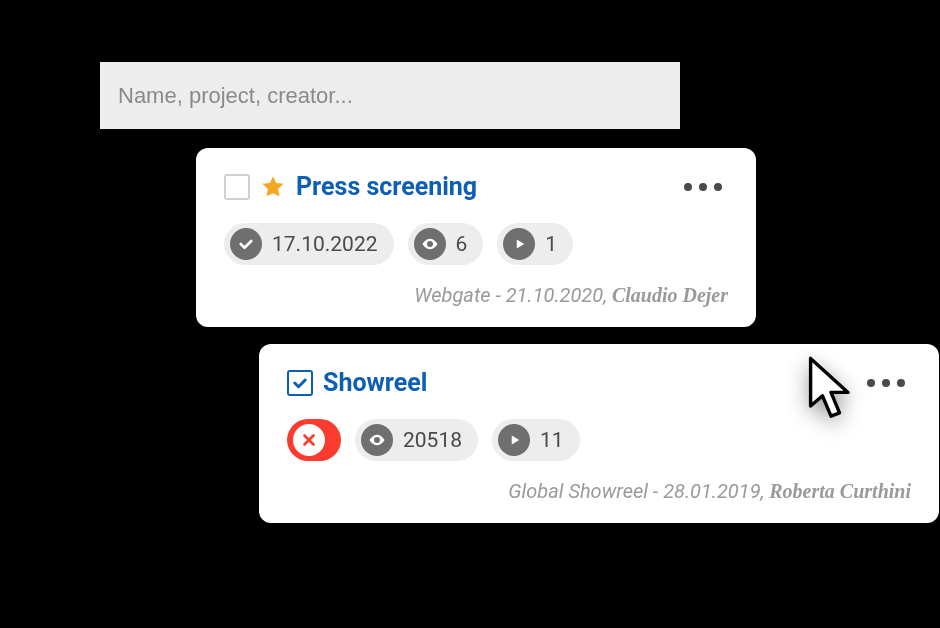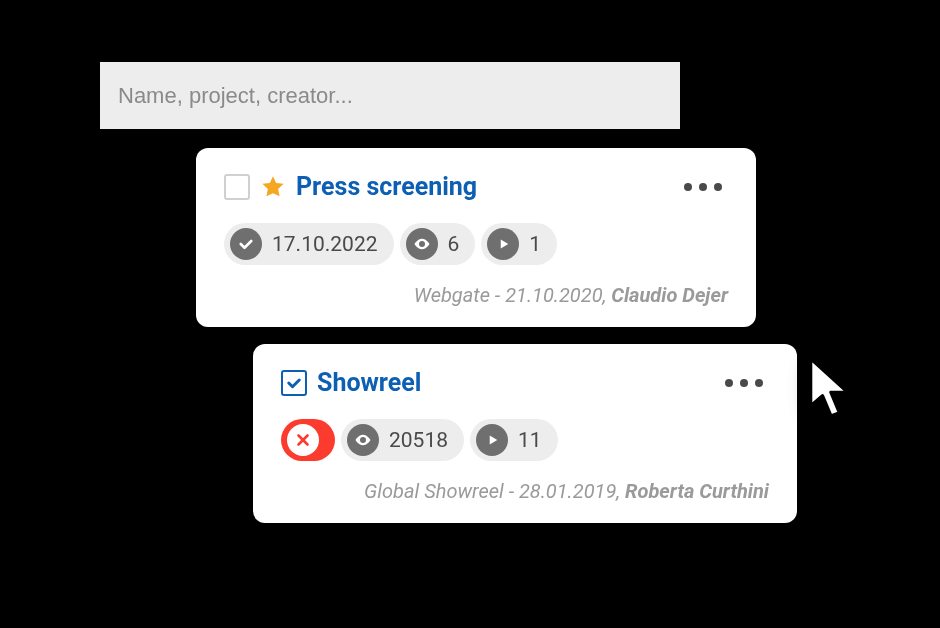--- a/index.html
+++ b/index.html
@@ -49,22 +49,22 @@
   padding: 24px 28px 20px 28px;
   margin-left: 21px;
 }
 .card-1 {
   top: 148px;
   left: 175px;
   width: 560px;
 }
 .card-2 {
   top: 344px;
-  left: 232px;
-  width: 544px;
+  left: 238px;
+  width: 680px;
 }
 .card-header {
   display: flex;
   align-items: center;
   gap: 10px;
 }
 .checkbox {
   width: 26px;
   height: 26px;
   border: 2px solid #d0d0d0;
@@ -101,21 +101,21 @@
   padding: 6px;
 }
 .more-menu .dot {
   width: 8px;
   height: 8px;
   border-radius: 50%;
   background: #4a4a4a;
 }
 .chips {
   display: flex;
-  gap: 6px;
+  gap: 14px;
   margin-top: 22px;
 }
 .chip {
   display: flex;
   align-items: center;
   gap: 10px;
   background: #ededed;
   border-radius: 999px;
   padding: 5px 16px 5px 6px;
   font-size: 21px;
@@ -148,20 +148,21 @@
 }
 .meta {
   margin-top: 18px;
   text-align: right;
   font-size: 20px;
   color: #9a9a9a;
   font-style: italic;
 }
 .meta .creator {
   font-weight: 700;
+  font-family: Liberation Serif, serif;
 }
 .cursor {
   position: absolute;
   top: 355px;
   left: 803px;
   width: 56px;
   height: 68px;
   pointer-events: none;
   filter: drop-shadow(0 6px 10px rgba(0,0,0,0.4));
 }

